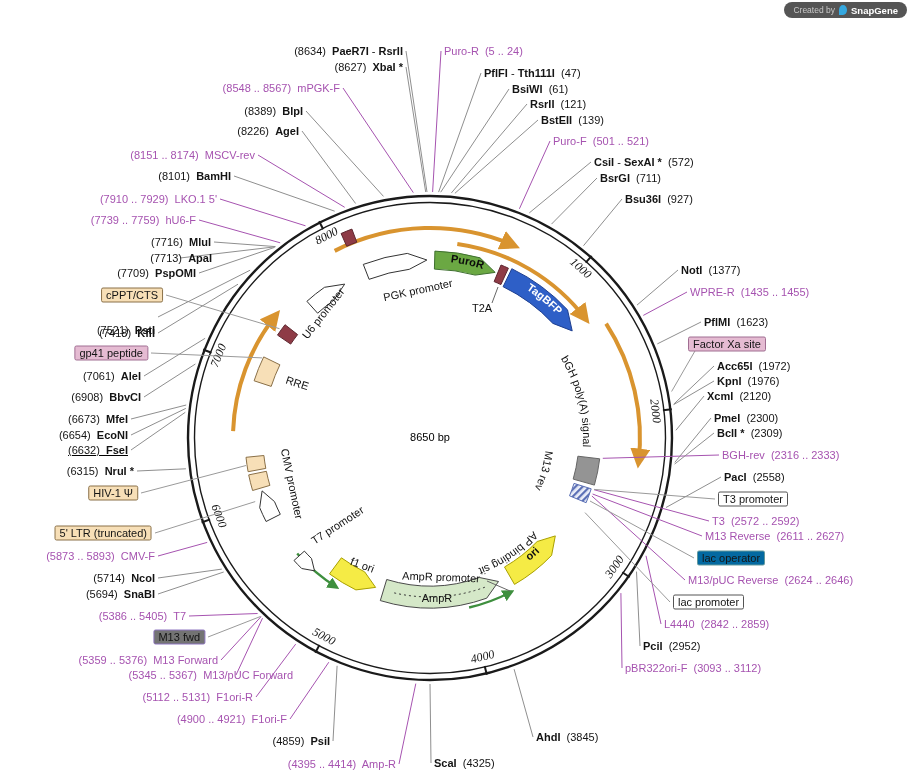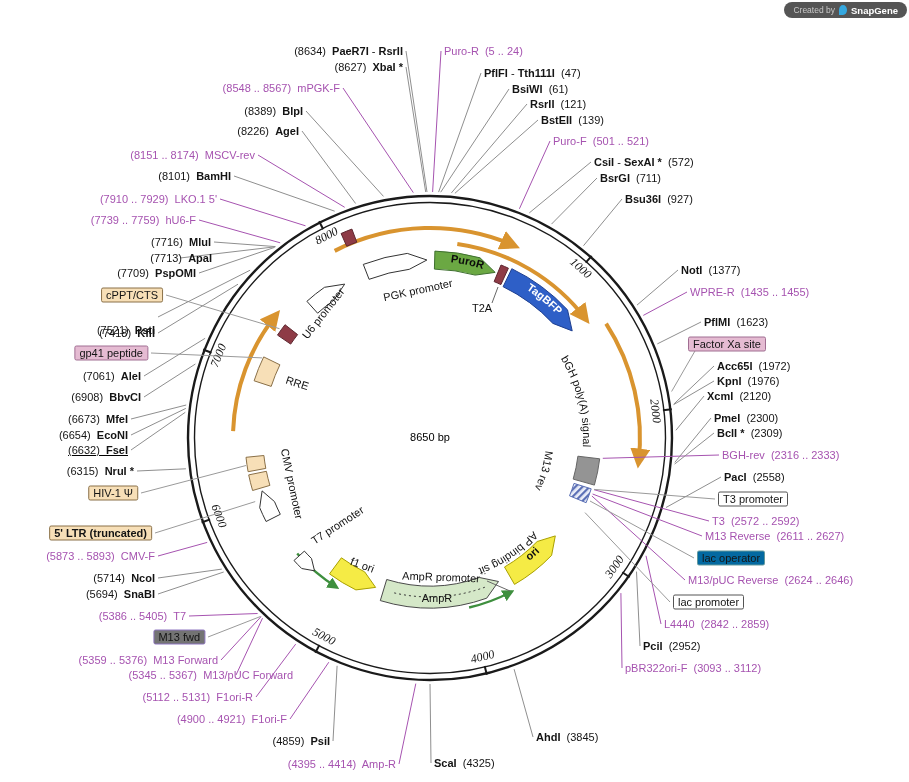--- a/index.html
+++ b/index.html
@@ -201,21 +201,21 @@
     <div class="callout ar" style="left: 155px; top: 330px;"><span class="seg-pos">(7521)  </span><span class="seg-enz">PstI</span></div>
     <div class="callout ar" style="left: 155px; top: 333px;"><span class="seg-pos">(7418)  </span><span class="seg-enz">KflI</span></div>
     <div class="callout ar" style="left: 148px; top: 353px;"><span class="boxlbl box-pink">gp41 peptide</span></div>
     <div class="callout ar" style="left: 141px; top: 376px;"><span class="seg-pos">(7061)  </span><span class="seg-enz">AleI</span></div>
     <div class="callout ar" style="left: 141px; top: 397px;"><span class="seg-pos">(6908)  </span><span class="seg-enz">BbvCI</span></div>
     <div class="callout ar" style="left: 128px; top: 419px;"><span class="seg-pos">(6673)  </span><span class="seg-enz">MfeI</span></div>
     <div class="callout ar" style="left: 128px; top: 435px;"><span class="seg-pos">(6654)  </span><span class="seg-enz">EcoNI</span></div>
     <div class="callout ar" style="left: 128px; top: 450px; text-decoration: underline;"><span class="seg-pos">(6632)  </span><span class="seg-enz">FseI</span></div>
     <div class="callout ar" style="left: 134px; top: 471px;"><span class="seg-pos">(6315)  </span><span class="seg-enz">NruI *</span></div>
     <div class="callout ar" style="left: 138px; top: 493px;"><span class="boxlbl box-tan">HIV-1 Ψ</span></div>
-    <div class="callout ar" style="left: 152px; top: 533px; font-weight: bold;"><span class="boxlbl box-tan">5' LTR (truncated)</span></div>
+    <div class="callout ar" style="left: 152px; top: 533px;"><span class="boxlbl box-tan">5' LTR (truncated)</span></div>
     <div class="callout ar" style="left: 155px; top: 556px;"><span class="seg-pri">(5873 .. 5893)  CMV-F</span></div>
     <div class="callout ar" style="left: 155px; top: 578px;"><span class="seg-pos">(5714)  </span><span class="seg-enz">NcoI</span></div>
     <div class="callout ar" style="left: 155px; top: 594px;"><span class="seg-pos">(5694)  </span><span class="seg-enz">SnaBI</span></div>
     <div class="callout ar" style="left: 186px; top: 616px;"><span class="seg-pri">(5386 .. 5405)  T7</span></div>
     <div class="callout ar" style="left: 205px; top: 637px;"><span class="boxlbl box-lav">M13 fwd</span></div>
     <div class="callout ar" style="left: 218px; top: 660px;"><span class="seg-pri">(5359 .. 5376)  M13 Forward</span></div>
     <div class="callout ar" style="left: 249px; top: 675px; margin-left: 44px;"><span class="seg-pri">(5345 .. 5367)  M13/pUC Forward</span></div>
     <div class="callout ar" style="left: 253px; top: 697px;"><span class="seg-pri">(5112 .. 5131)  F1ori-R</span></div>
     <div class="callout ar" style="left: 287px; top: 719px;"><span class="seg-pri">(4900 .. 4921)  F1ori-F</span></div>
     <div class="callout ar" style="left: 330px; top: 741px;"><span class="seg-pos">(4859)  </span><span class="seg-enz">PsiI</span></div>

